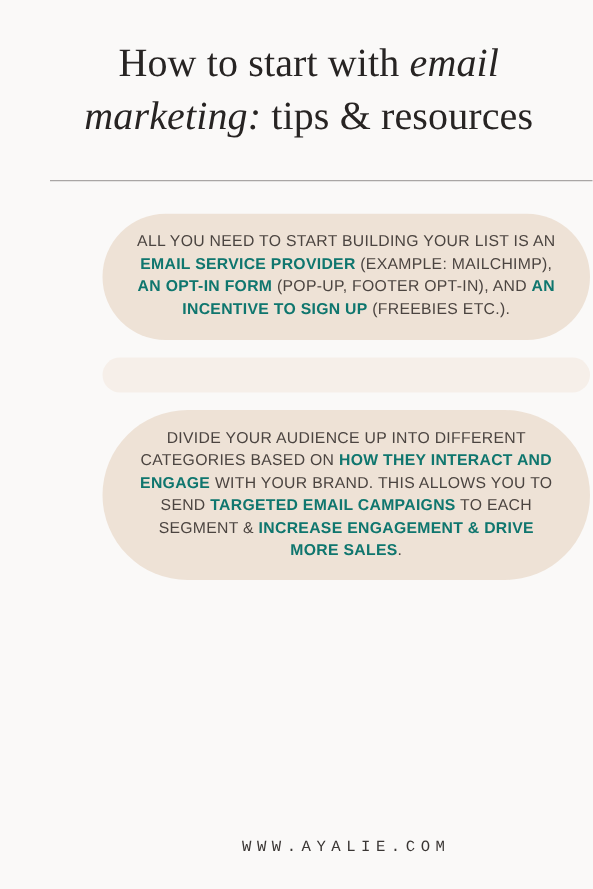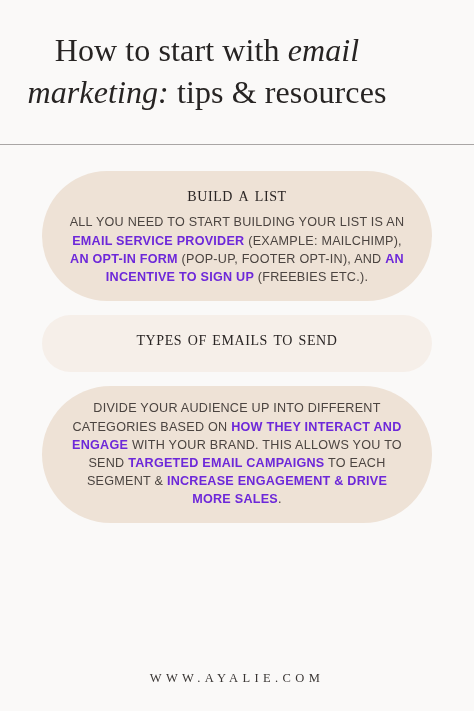--- a/index.html
+++ b/index.html
@@ -13,20 +13,21 @@
     font-family: "Liberation Sans", sans-serif;
     overflow: hidden;
   }
 
   .pin {
     position: relative;
     width: 414px;
     height: 711px;
     background: #faf9f8;
     box-sizing: border-box;
+    margin-left: 40px;
   }
 
   
   .header {
     padding: 30px 22px 0 22px;
     text-align: center;
   }
   .title {
     font-family: "Liberation Serif", "DejaVu Serif", serif;
     font-size: 32px;
@@ -87,36 +88,36 @@
     font-family: "Liberation Sans", sans-serif;
     font-size: 12.6px;
     line-height: 1.44;
     color: #4b4440;
     letter-spacing: 0.25px;
     text-transform: uppercase;
     margin: 0;
   }
   .card-body b {
     font-weight: 700;
-    color: #6d28d9;
+    color: #0f766e;
   }
 
   
   .footer {
     position: absolute;
     left: 0;
     bottom: 0;
     width: 474px;
     height: 66px;
     display: flex;
     align-items: center;
     justify-content: center;
   }
   .footer-url {
-    font-family: Liberation Serif, serif;
+    font-family: Liberation Mono, monospace;
     font-size: 12.5px;
     letter-spacing: 4.4px;
     color: #3a3634;
     text-transform: uppercase;
     font-weight: 400;
   }
 </style>
 </head>
 <body>
 
@@ -127,26 +128,24 @@
       <span>How to start with </span><span class="em">email</span>
       <span class="em">marketing:</span><span> tips &amp; resources</span>
     </h1>
   </div>
 
   <div class="divider"></div>
 
   <div class="cards">
 
     <div class="card tone-dark">
-      <h2 class="card-heading">Build a list</h2>
       <p class="card-body"><span>All you need to start building your list is an </span><b>email service provider</b><span> (example: Mailchimp), </span><b>an opt-in form</b><span> (pop-up, footer opt-in), and </span><b>an incentive to sign up</b><span> (freebies etc.).</span></p>
     </div>
 
     <div class="card tone-light">
-      <h2 class="card-heading">Types of emails to send</h2>
     </div>
 
     <div class="card tone-dark">
       <p class="card-body"><span>Divide your audience up into different categories based on </span><b>how they interact and engage</b><span> with your brand. This allows you to send </span><b>targeted email campaigns</b><span> to each segment &amp; </span><b>increase engagement &amp; drive more sales</b><span>.</span></p>
     </div>
 
   </div>
 
   <div class="footer">
     <span class="footer-url">www.ayalie.com</span>

